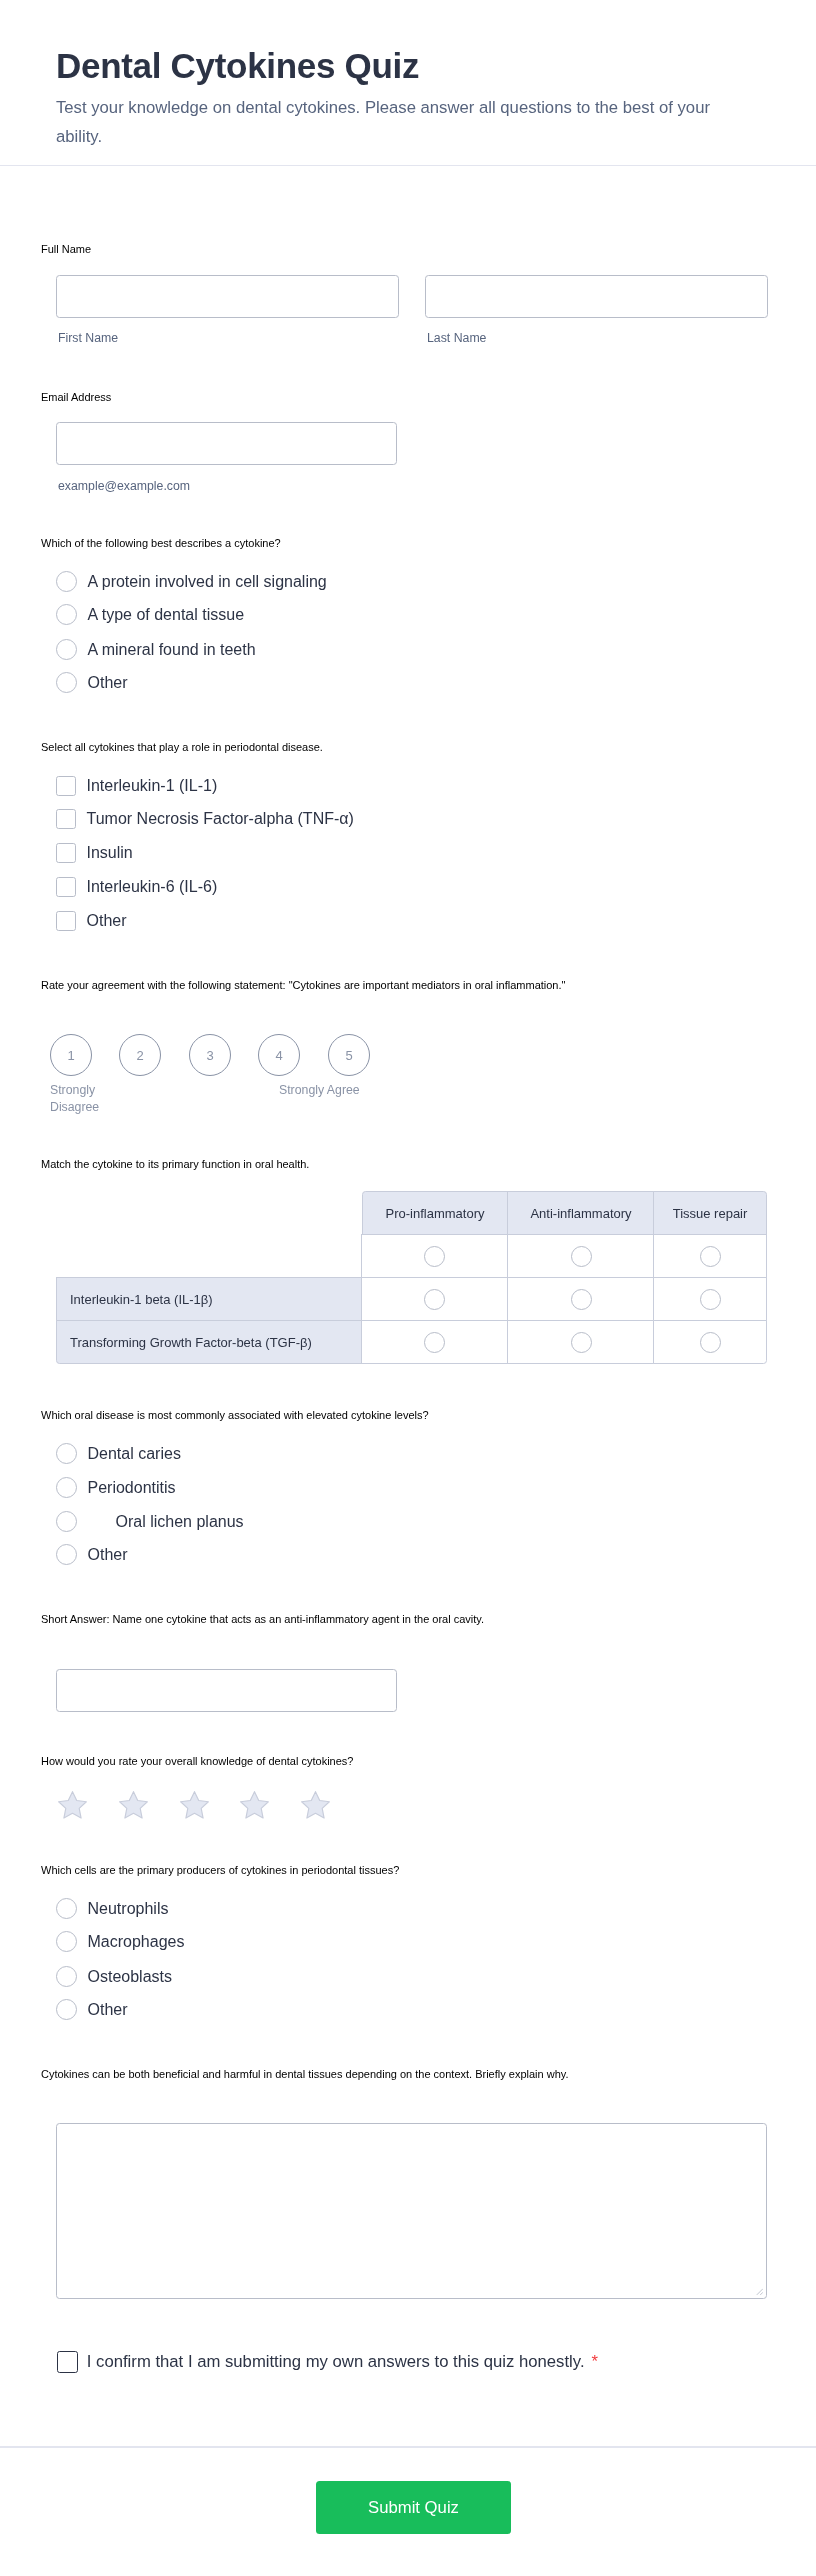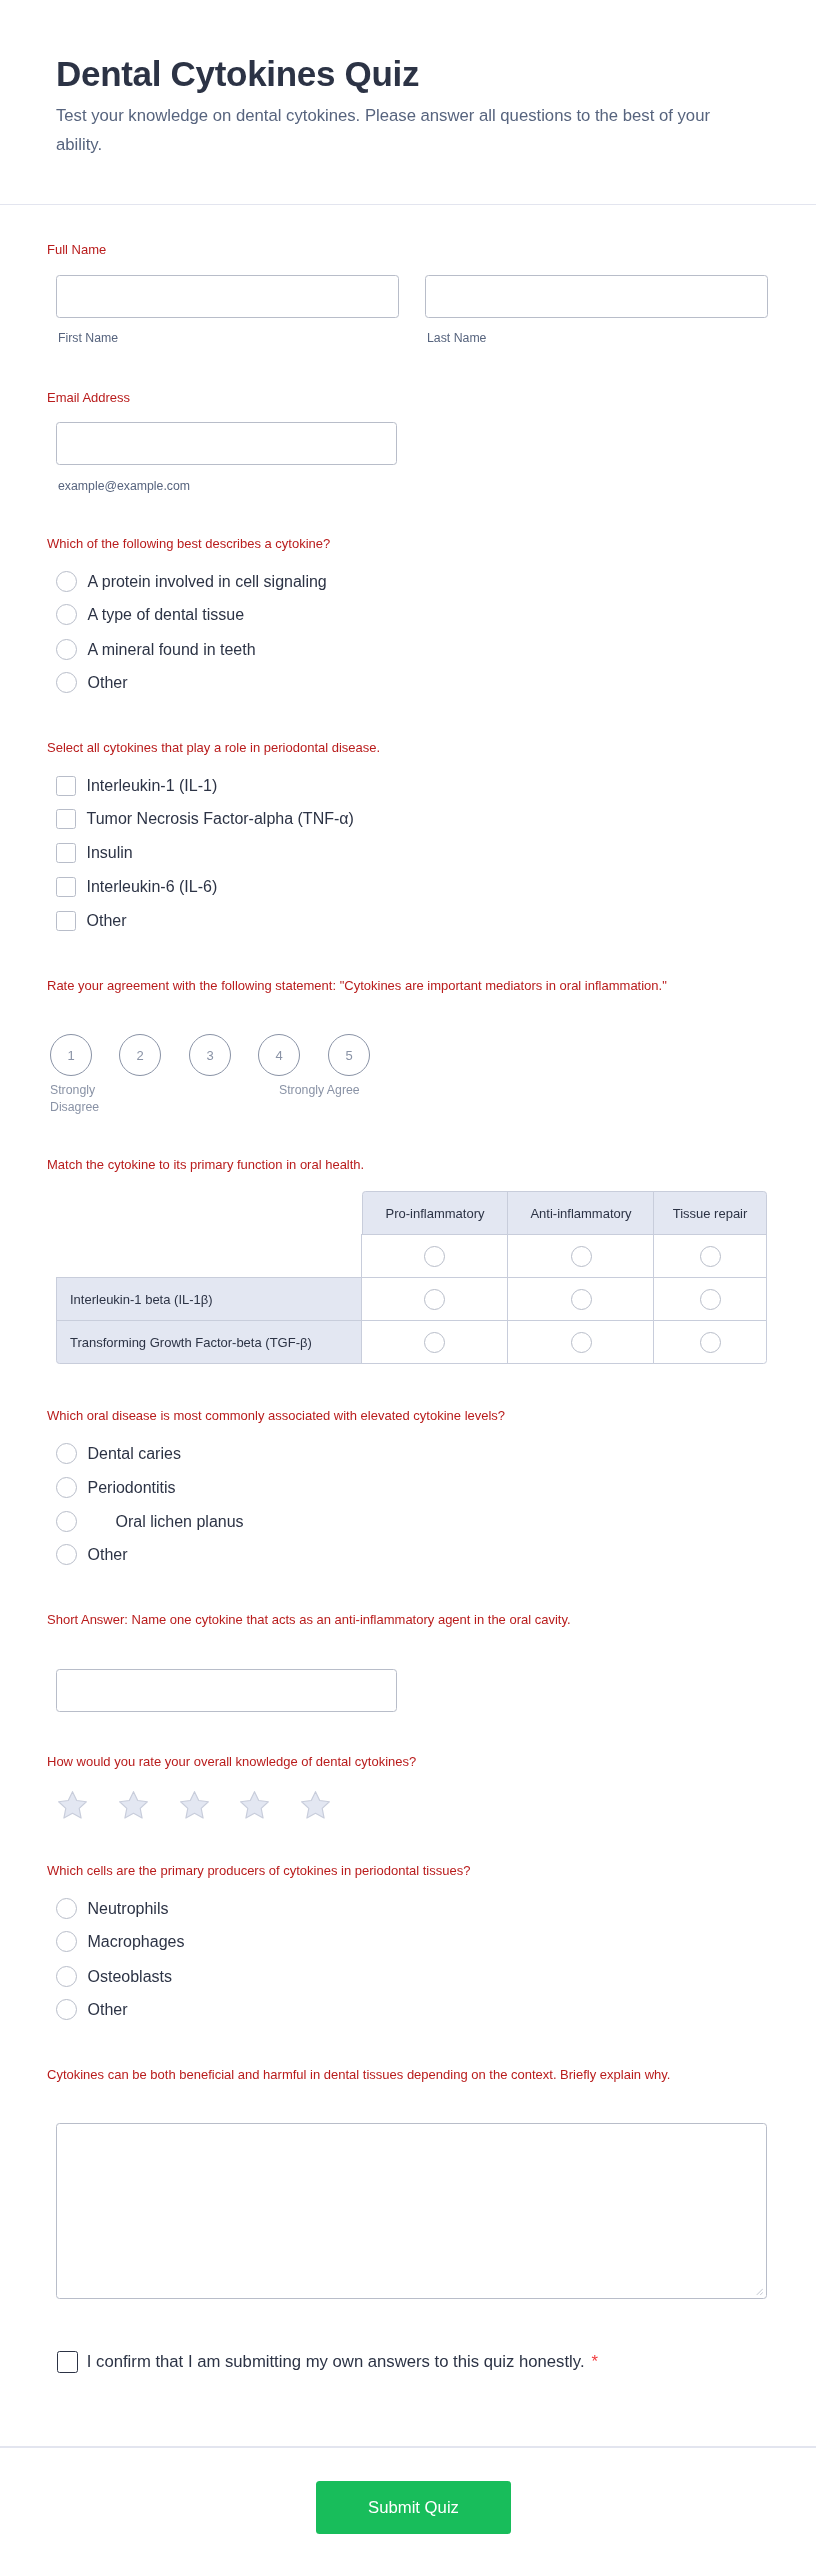--- a/index.html
+++ b/index.html
@@ -5,34 +5,34 @@
   * { box-sizing: border-box; margin: 0; padding: 0; }
   html, body { width: 817px; background: #ffffff; }
   body {
     font-family: "Liberation Sans", "DejaVu Sans", sans-serif;
     color: #2c3345;
     position: relative;
     height: 2576px;
     overflow: hidden;
   }
   .header {
-    position: absolute; left: 0; top: 8px; width: 817px; height: 197px;
+    position: absolute; left: 0; top: 0; width: 817px; height: 166px;
     border-bottom: 1.8px solid #e3e5ef;
   }
   .title {
     position: absolute; left: 56px; top: 46px;
     font-size: 35px; font-weight: 700; color: #2c3345; letter-spacing: -0.3px;
   }
   .subtitle {
     position: absolute; left: 56px; top: 93px; width: 703px;
     font-size: 16.7px; line-height: 29px; color: #57647e;
   }
   .q-label {
-    position: absolute; left: 47px;
-    font-size: 13px; line-height: 23px; color: #b91c1c;
+    position: absolute; left: 41px;
+    font-size: 11px; line-height: 23px; color: #000000;
   }
   .sub-label {
     position: absolute; font-size: 12.3px; color: #57647e;
   }
   .text-input {
     position: absolute; height: 43px;
     border: 0.9px solid #b8bdc9; border-radius: 3.5px; background: #fff;
   }
   .opt {
     position: absolute; left: 56px; height: 23px;

